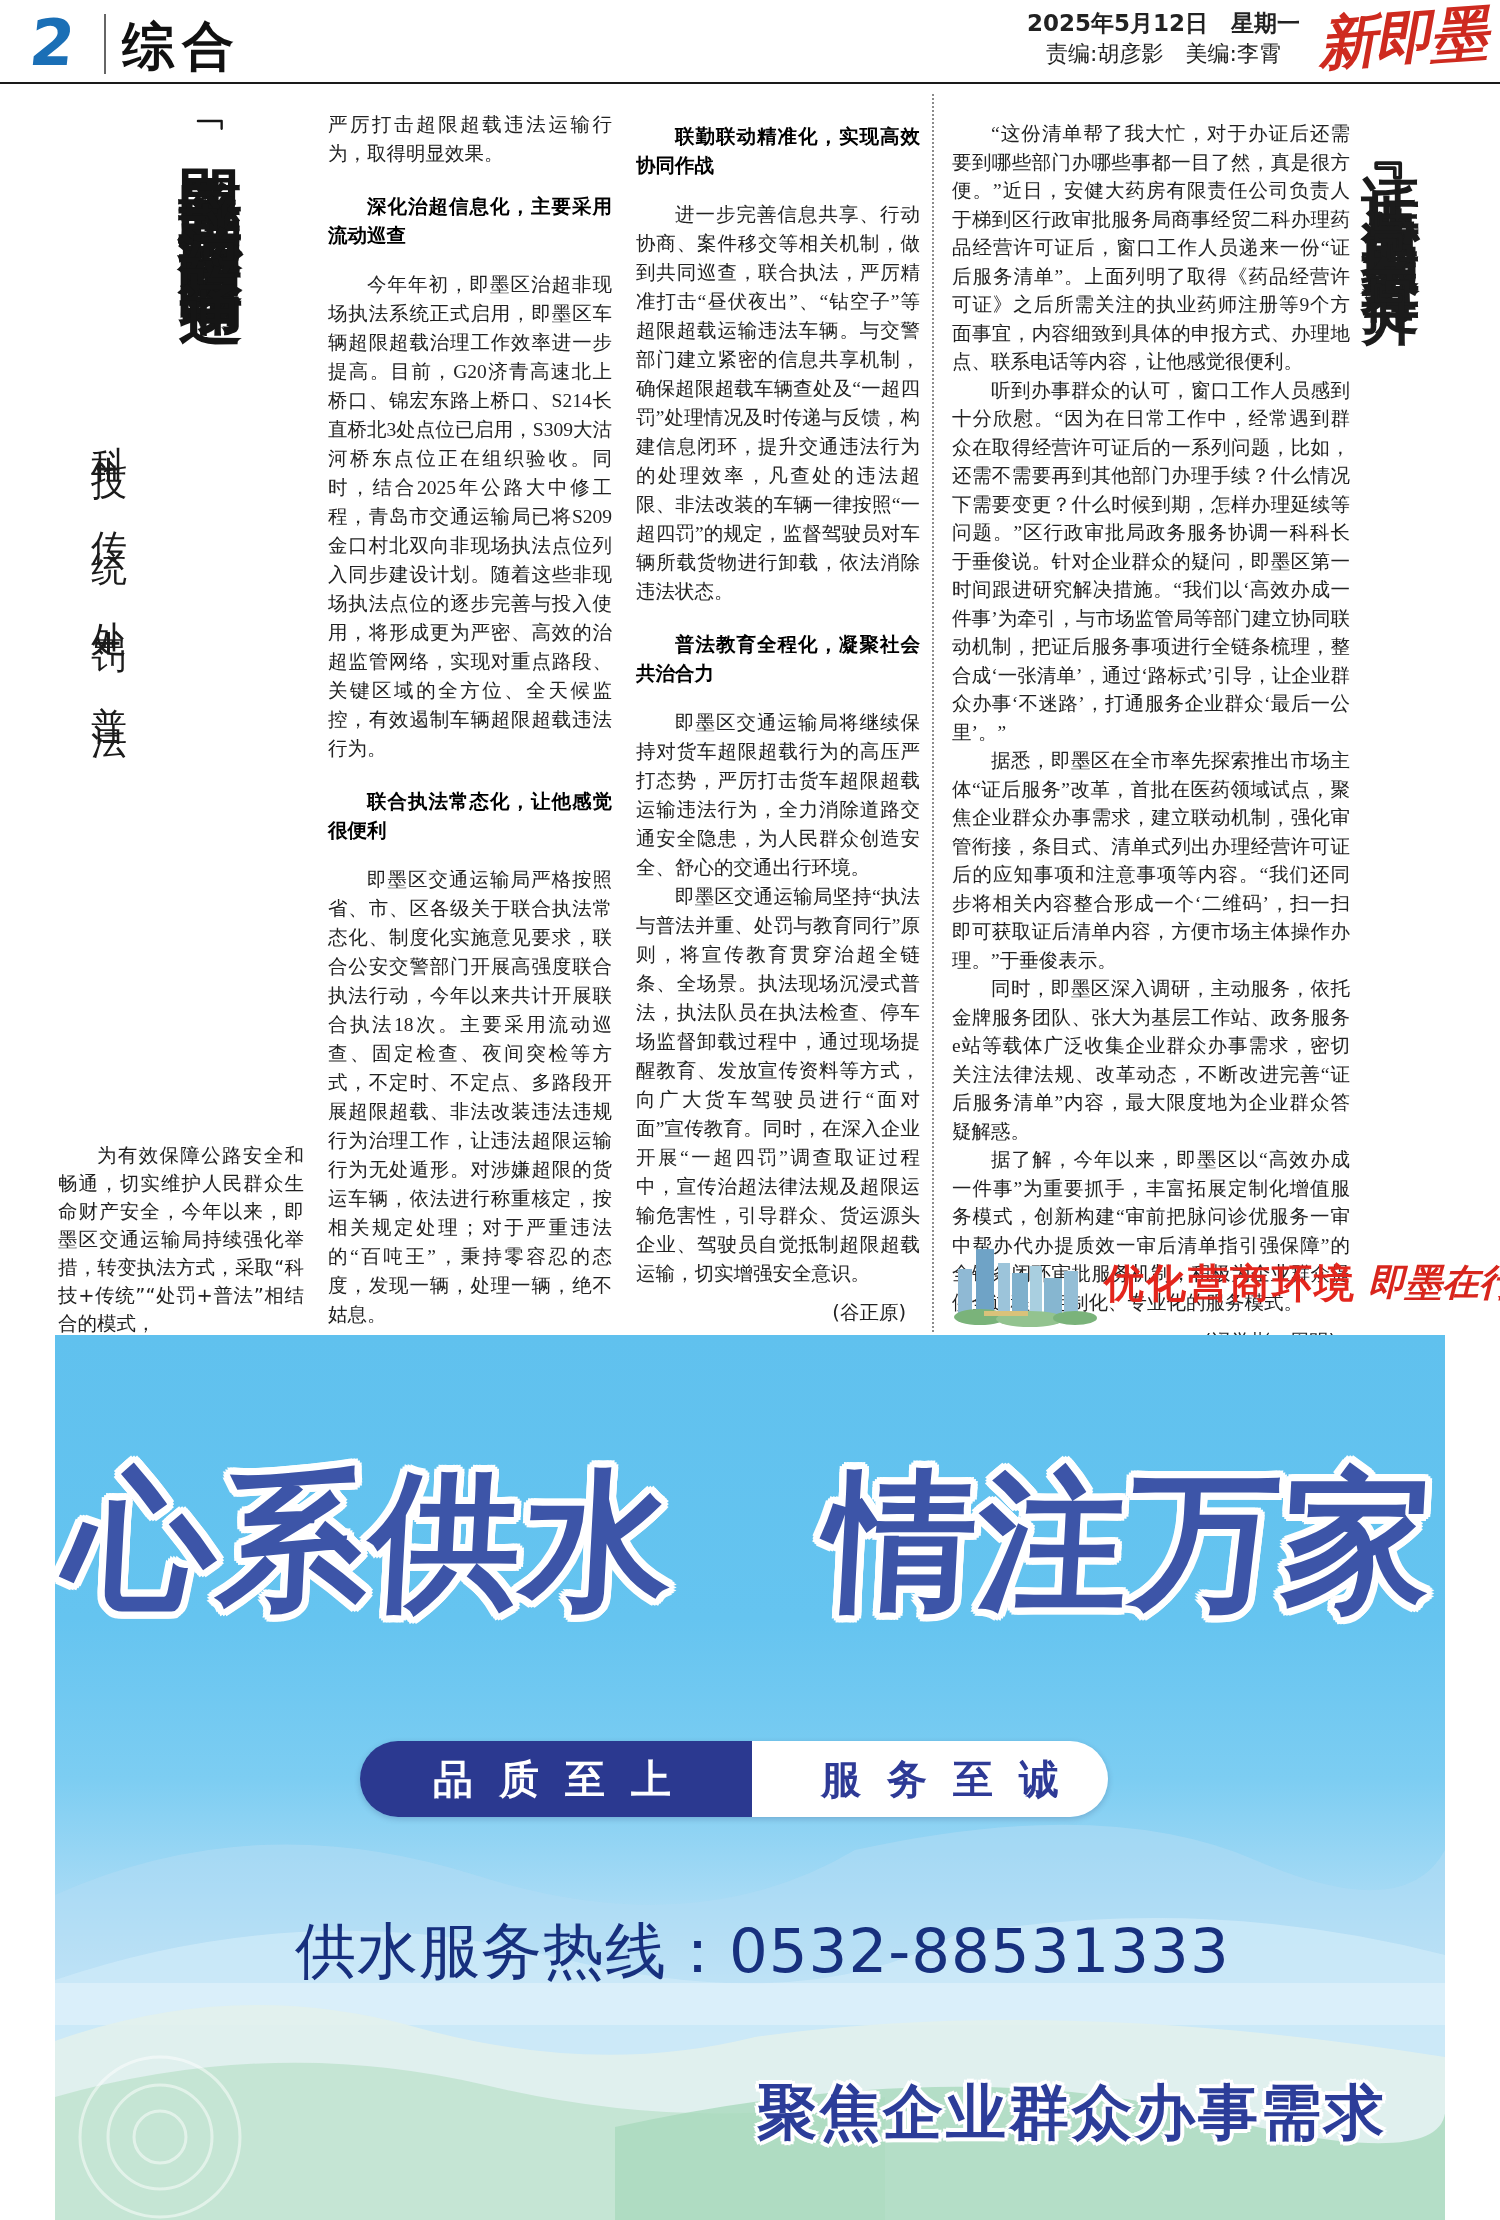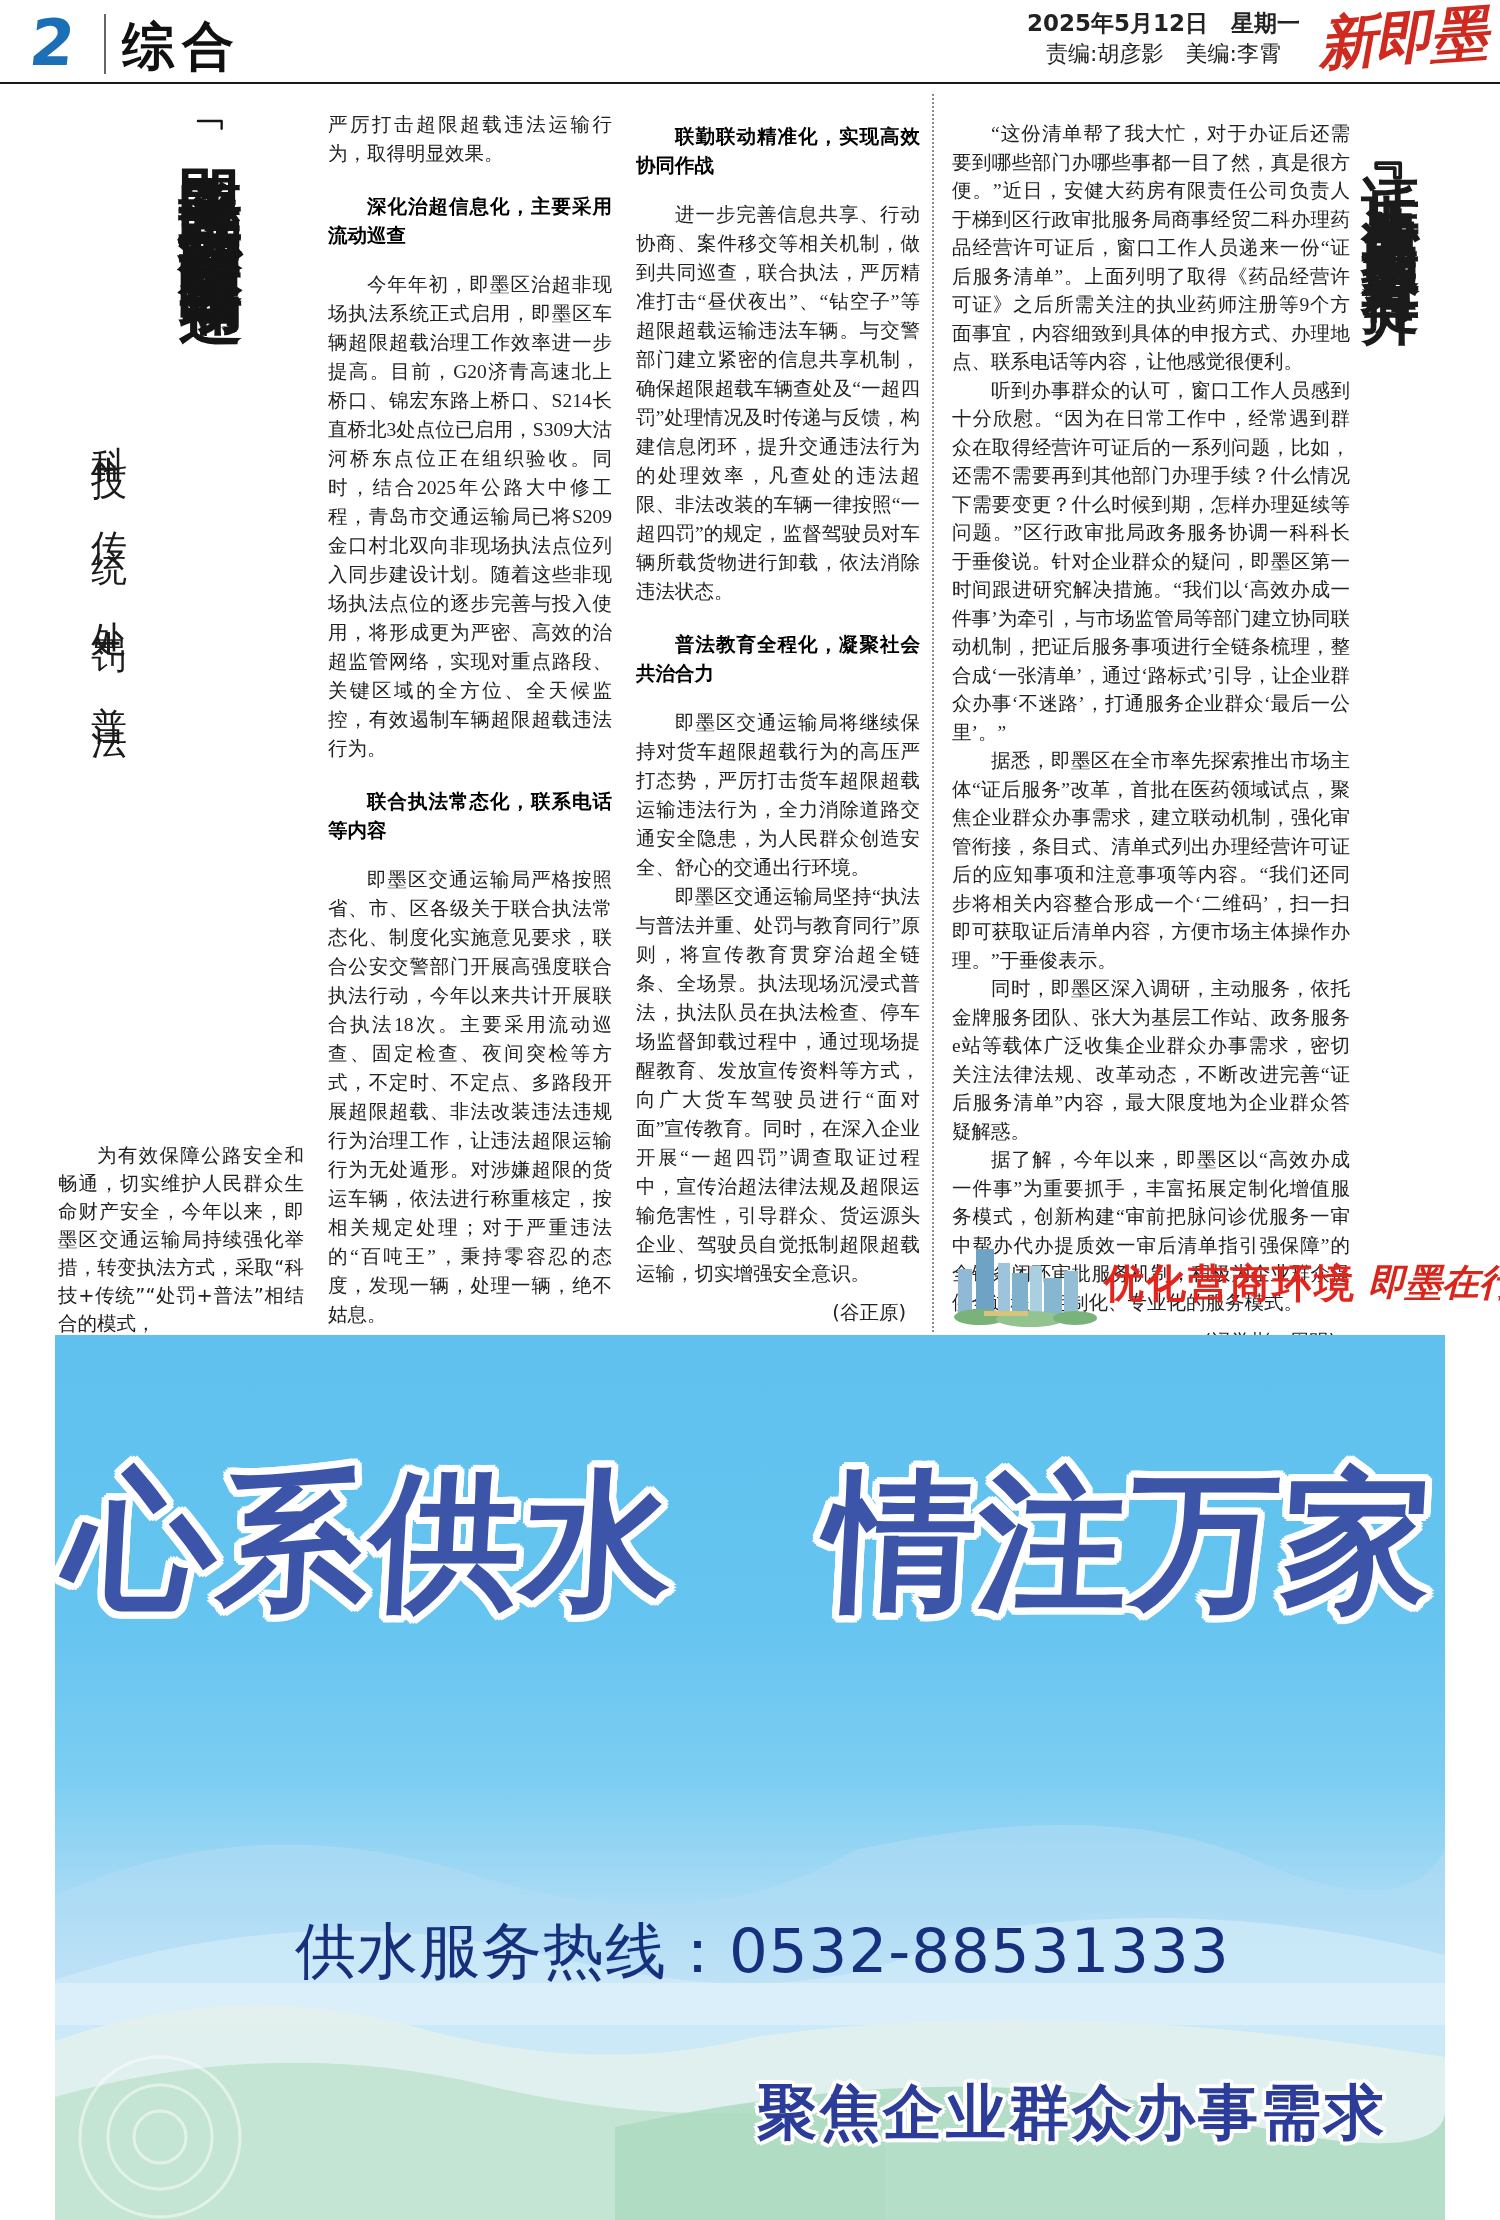--- a/index.html
+++ b/index.html
@@ -86,21 +86,21 @@
   <div class="hdr-rule"></div>
 
   <div>
     <div class="kicker">科技+传统　处罚+普法</div>
     <div class="headline-left"><span class="bracket">「</span><span>即墨区联勤联动治超保障公路畅通</span></div>
     <div class="intro">为有效保障公路安全和畅通，切实维护人民群众生命财产安全，今年以来，即墨区交通运输局持续强化举措，转变执法方式，采取“科技+传统”“处罚+普法”相结合的模式，</div>
     <div class="colA">
         <div class="para noindent">严厉打击超限超载违法运输行为，取得明显效果。</div>
         <div class="subhead">深化治超信息化，主要采用流动巡查</div>
         <div class="para">今年年初，即墨区治超非现场执法系统正式启用，即墨区车辆超限超载治理工作效率进一步提高。目前，G20济青高速北上桥口、锦宏东路上桥口、S214长直桥北3处点位已启用，S309大沽河桥东点位正在组织验收。同时，结合2025年公路大中修工程，青岛市交通运输局已将S209金口村北双向非现场执法点位列入同步建设计划。随着这些非现场执法点位的逐步完善与投入使用，将形成更为严密、高效的治超监管网络，实现对重点路段、关键区域的全方位、全天候监控，有效遏制车辆超限超载违法行为。</div>
-        <div class="subhead">联合执法常态化，联系电话等内容</div>
+        <div class="subhead">联合执法常态化，让他感觉很便利</div>
         <div class="para">即墨区交通运输局严格按照省、市、区各级关于联合执法常态化、制度化实施意见要求，联合公安交警部门开展高强度联合执法行动，今年以来共计开展联合执法18次。主要采用流动巡查、固定检查、夜间突检等方式，不定时、不定点、多路段开展超限超载、非法改装违法违规行为治理工作，让违法超限运输行为无处遁形。对涉嫌超限的货运车辆，依法进行称重核定，按相关规定处理；对于严重违法的“百吨王”，秉持零容忍的态度，发现一辆，处理一辆，绝不姑息。</div>
       </div>
     <div class="colB">
         <div class="subhead">联勤联动精准化，实现高效协同作战</div>
         <div class="para">进一步完善信息共享、行动协商、案件移交等相关机制，做到共同巡查，联合执法，严厉精准打击“昼伏夜出”、“钻空子”等超限超载运输违法车辆。与交警部门建立紧密的信息共享机制，确保超限超载车辆查处及“一超四罚”处理情况及时传递与反馈，构建信息闭环，提升交通违法行为的处理效率，凡查处的违法超限、非法改装的车辆一律按照“一超四罚”的规定，监督驾驶员对车辆所载货物进行卸载，依法消除违法状态。</div>
         <div class="subhead">普法教育全程化，凝聚社会共治合力</div>
         <div class="para">即墨区交通运输局将继续保持对货车超限超载行为的高压严打态势，严厉打击货车超限超载运输违法行为，全力消除道路交通安全隐患，为人民群众创造安全、舒心的交通出行环境。</div>
         <div class="para">即墨区交通运输局坚持“执法与普法并重、处罚与教育同行”原则，将宣传教育贯穿治超全链条、全场景。执法现场沉浸式普法，执法队员在执法检查、停车场监督卸载过程中，通过现场提醒教育、发放宣传资料等方式，向广大货车驾驶员进行“面对面”宣传教育。同时，在深入企业开展“一超四罚”调查取证过程中，宣传治超法律法规及超限运输危害性，引导群众、货运源头企业、驾驶员自觉抵制超限超载运输，切实增强安全意识。</div>
         <div class="byline">(谷正原)</div>
       </div>
@@ -145,17 +145,21 @@
       <path d="M0,706 Q180,642 360,692 T700,702 Q1000,660 1390,722 L1390,885 0,885 Z" fill="#e2f1ec" opacity="0.9"></path>
       <path d="M0,762 Q220,700 430,750 T830,762 L830,885 0,885 Z" fill="#bfe3cf" opacity="0.85"></path>
       <path d="M560,792 Q900,718 1150,780 T1390,768 L1390,885 560,885 Z" fill="#a9d9bd" opacity="0.8"></path>
       <g fill="none" stroke="#ffffff" stroke-width="3" opacity="0.5">
         <circle cx="105" cy="802" r="26"></circle>
         <circle cx="105" cy="802" r="52"></circle>
         <circle cx="105" cy="802" r="80"></circle>
       </g>
     </svg>
     <div class="ad-title">心系供水　情注万家</div>
+    <div class="pill">
+      <div class="pill-left">品质至上</div>
+      <div class="pill-right">服务至诚</div>
+    </div>
     <div class="hotline">供水服务热线：0532-88531333</div>
     <div class="company">聚焦企业群众办事需求</div>
   </div>
 
 </div>
 
 </body></html>

